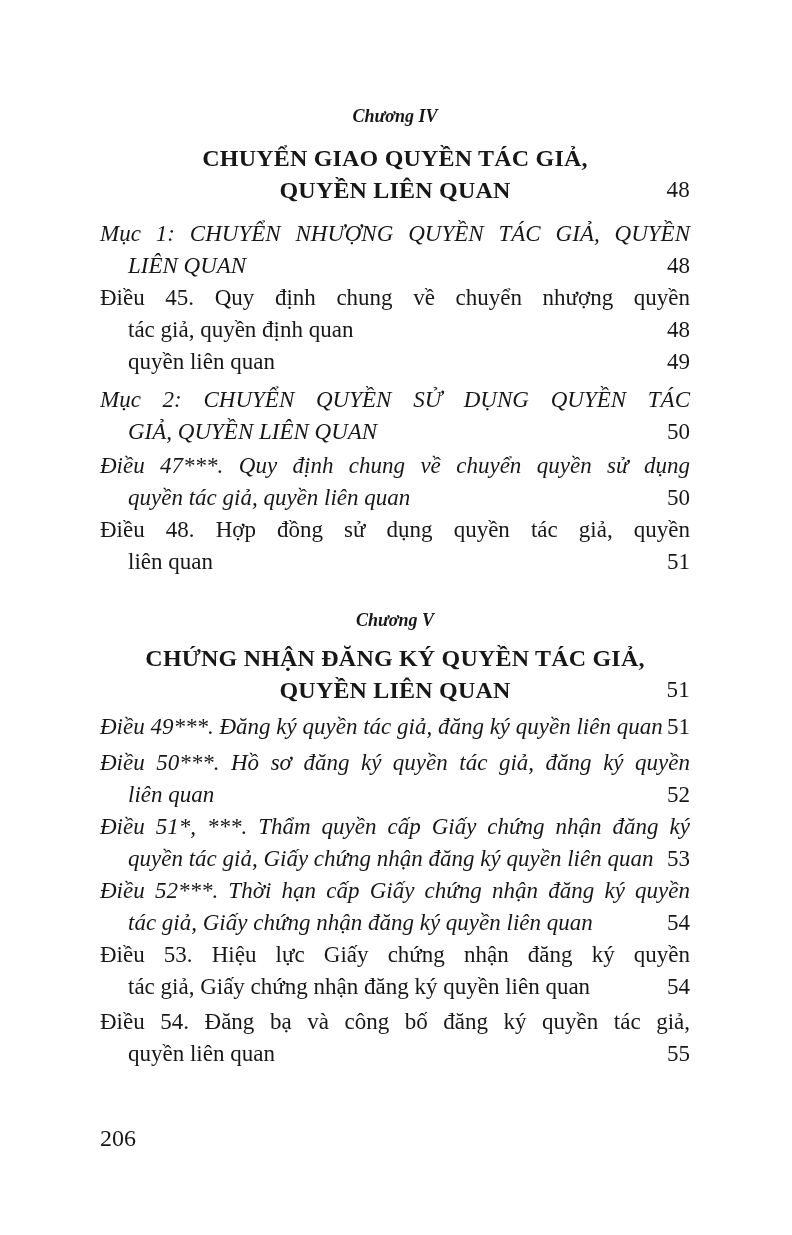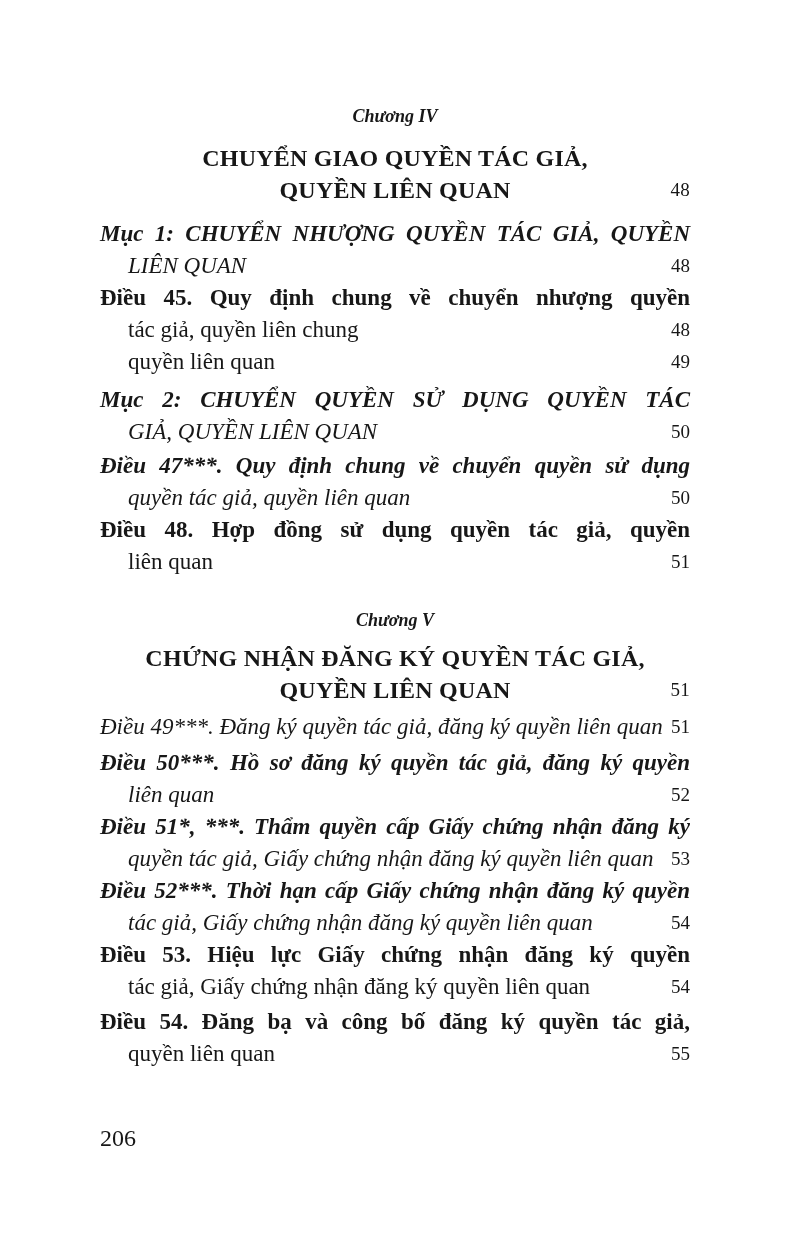--- a/index.html
+++ b/index.html
@@ -26,32 +26,32 @@
     font-size: 23px;
     white-space: nowrap;
   }
   .row .txt { display: inline; }
   .row .pg {
     position: absolute;
     right: 0;
     top: 0;
     font-style: normal;
     font-weight: normal;
-    font-size: 19px;
+    font-size: 23px;
   }
   .center { text-align: center; }
   .italic { font-style: italic; }
   .chapter-label { font-style: italic; font-weight: bold; font-size: 18px; }
   .chapter-title { font-weight: bold; font-size: 24px; letter-spacing: 0.2px; }
   .stretch {
     white-space: normal;
     text-align: justify;
     text-align-last: justify;
   }
-  .stretch .txt { display: block; width: 100%; font-weight: bold; }
+  .stretch .txt { display: block; width: 100%; }
   .indent { padding-left: 28px; }
   
   .mt10 { margin-top: 10px; }
   .mt12 { margin-top: 12px; }
   .mt4  { margin-top: 4px; }
   .mt6  { margin-top: 6px; }
   .mt2  { margin-top: 2px; }
   .mt26 { margin-top: 26px; }
   .mt5  { margin-top: 5px; }
   .mt3  { margin-top: 3px; }
@@ -86,21 +86,21 @@
     </div>
     <div class="row italic indent">
       <span class="txt">LIÊN QUAN</span>
       <span class="pg">48</span>
     </div>
 
     <div class="row stretch">
       <span class="txt">Điều 45. Quy định chung về chuyển nhượng quyền</span>
     </div>
     <div class="row indent">
-      <span class="txt">tác giả, quyền liên chung</span>
+      <span class="txt">tác giả, quyền định quan</span>
       <span class="pg">48</span>
     </div>
 
     <div class="row indent">
       <span class="txt">quyền liên quan</span>
       <span class="pg">49</span>
     </div>
 
     <div class="row italic stretch mt6">
       <span class="txt">Mục 2: CHUYỂN QUYỀN SỬ DỤNG QUYỀN TÁC</span>

